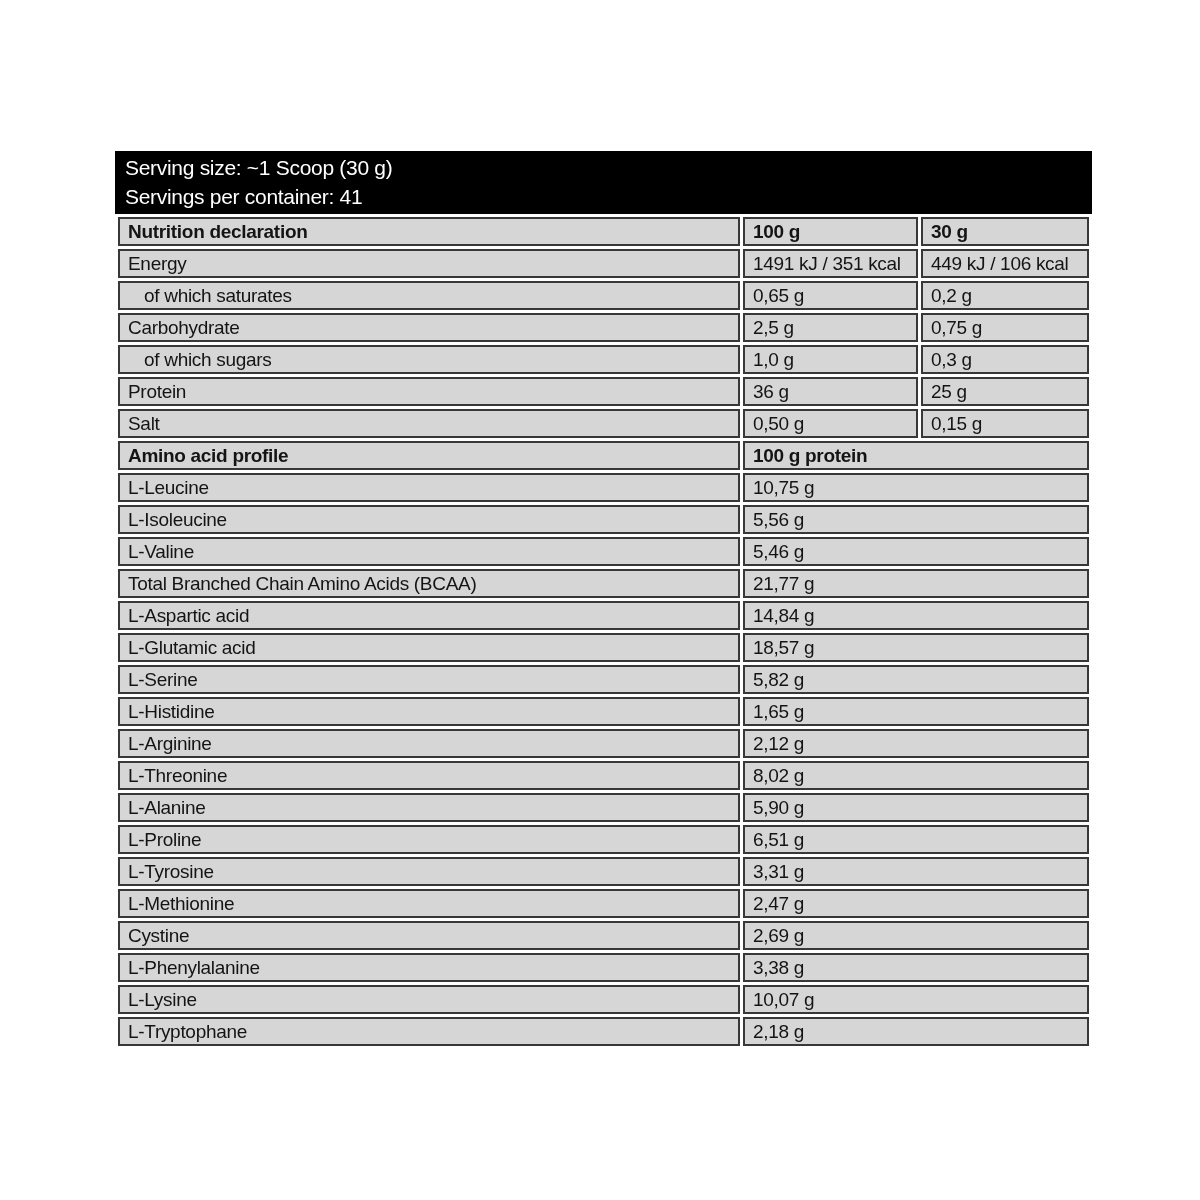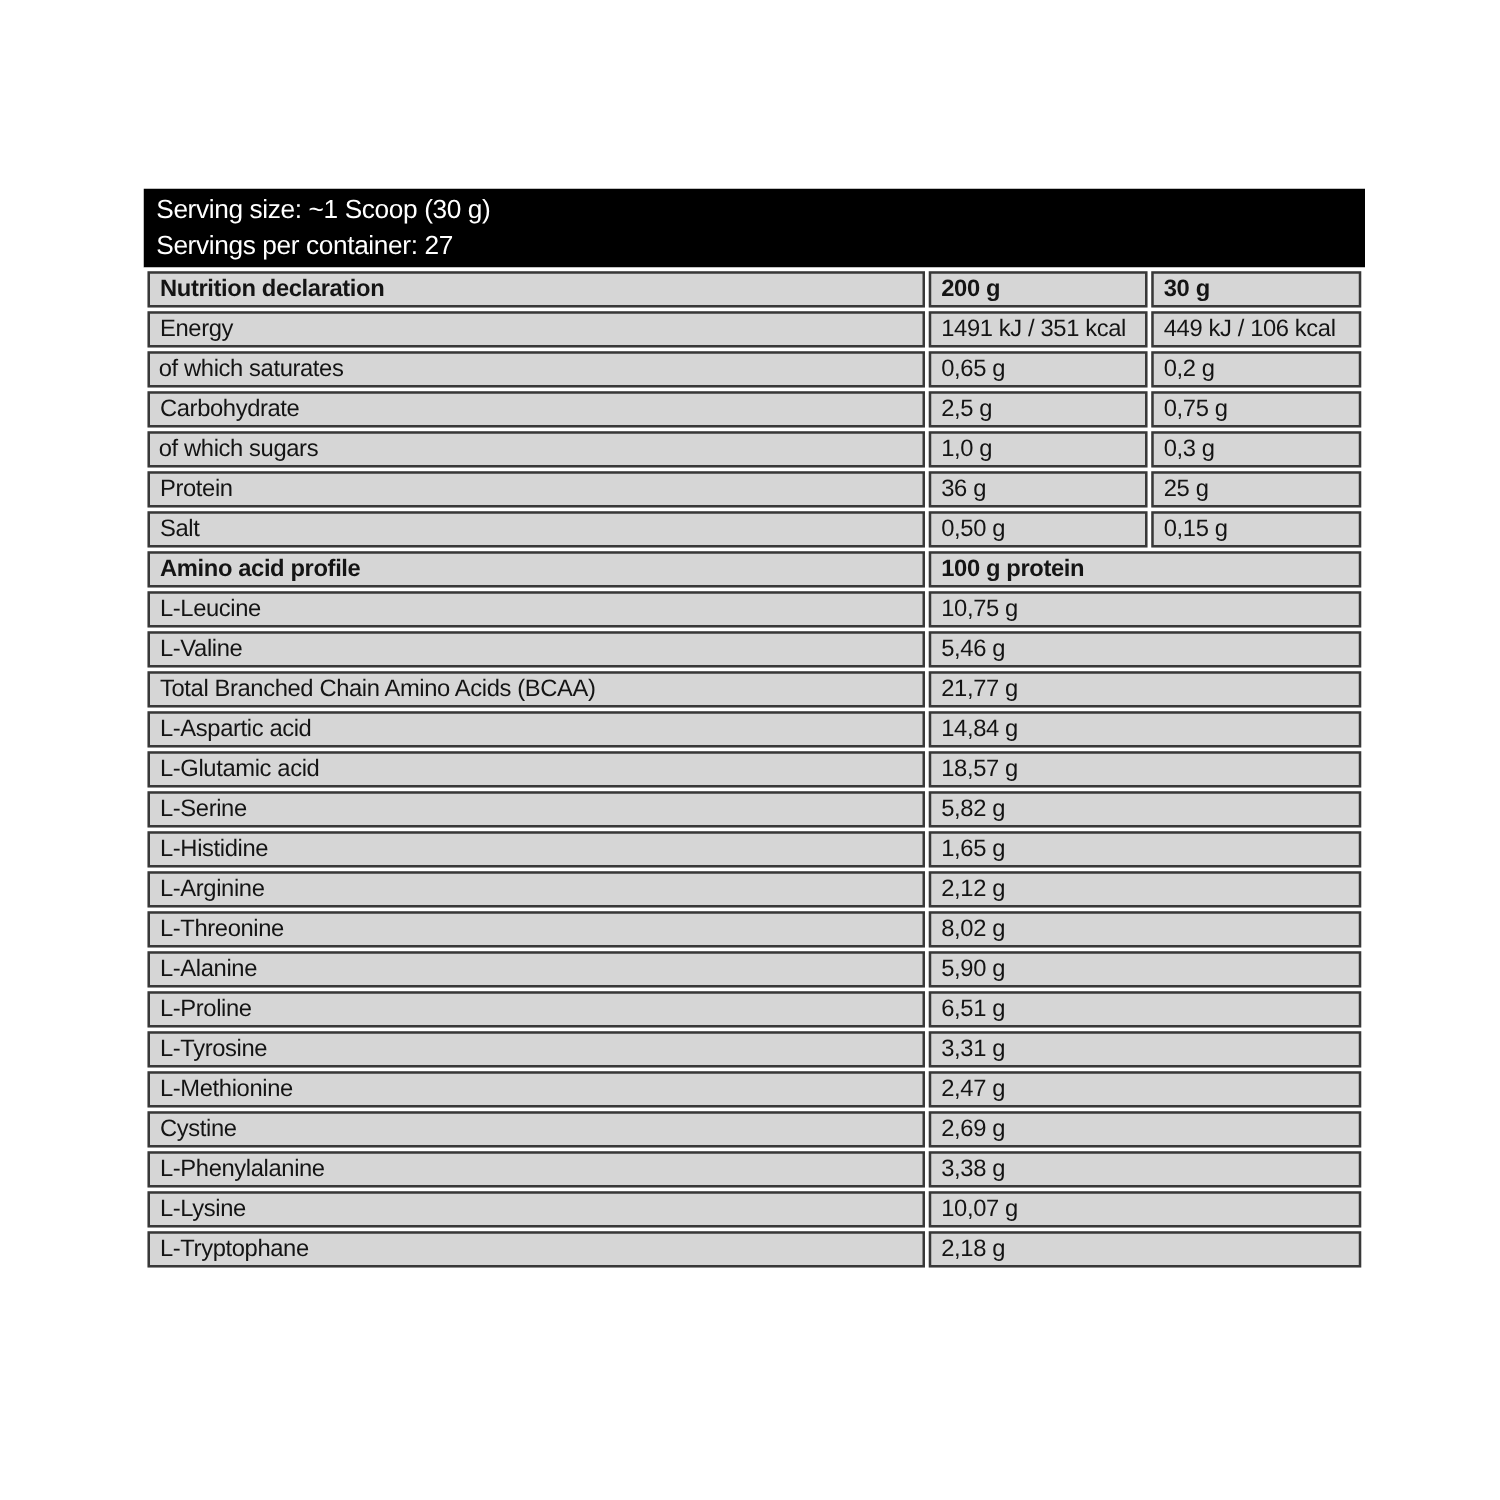--- a/index.html
+++ b/index.html
@@ -51,43 +51,43 @@
     height:27px;
     line-height:25px;
     padding:0 8px;
     font-size:19px;
     letter-spacing:-0.3px;
     white-space:nowrap;
     overflow:hidden;
     vertical-align:middle;
   }
   td.hdr{font-weight:700;}
-  td.indent{padding-left:7px;}
+  td.indent{padding-left:24px;}
 </style>
 </head>
 <body>
 
 <div class="label-sheet">
 
   <div class="band">
     <div class="band-line">Serving size: ~1 Scoop (30 g)</div>
-    <div class="band-line">Servings per container: 27</div>
+    <div class="band-line">Servings per container: 41</div>
   </div>
 
   <table class="nutri">
     <colgroup>
       <col class="c1">
         <col class="c2">
         <col class="c3">
     </colgroup>
 
     <tbody>
       <tr>
         <td class="hdr">Nutrition declaration</td>
-        <td class="hdr">200 g</td>
+        <td class="hdr">100 g</td>
         <td class="hdr">30 g</td>
       </tr>
     </tbody>
 
     <tbody>
 
         <tr>
           <td>Energy</td>
           <td>1491 kJ / 351 kcal</td>
           <td>449 kJ / 106 kcal</td>
@@ -132,20 +132,24 @@
       </tr>
     </tbody>
 
     <tbody>
 
         <tr>
           <td>L-Leucine</td>
           <td colspan="2">10,75 g</td>
         </tr>
 
+        <tr>
+          <td>L-Isoleucine</td>
+          <td colspan="2">5,56 g</td>
+        </tr>
 
         <tr>
           <td>L-Valine</td>
           <td colspan="2">5,46 g</td>
         </tr>
 
         <tr>
           <td>Total Branched Chain Amino Acids (BCAA)</td>
           <td colspan="2">21,77 g</td>
         </tr>

